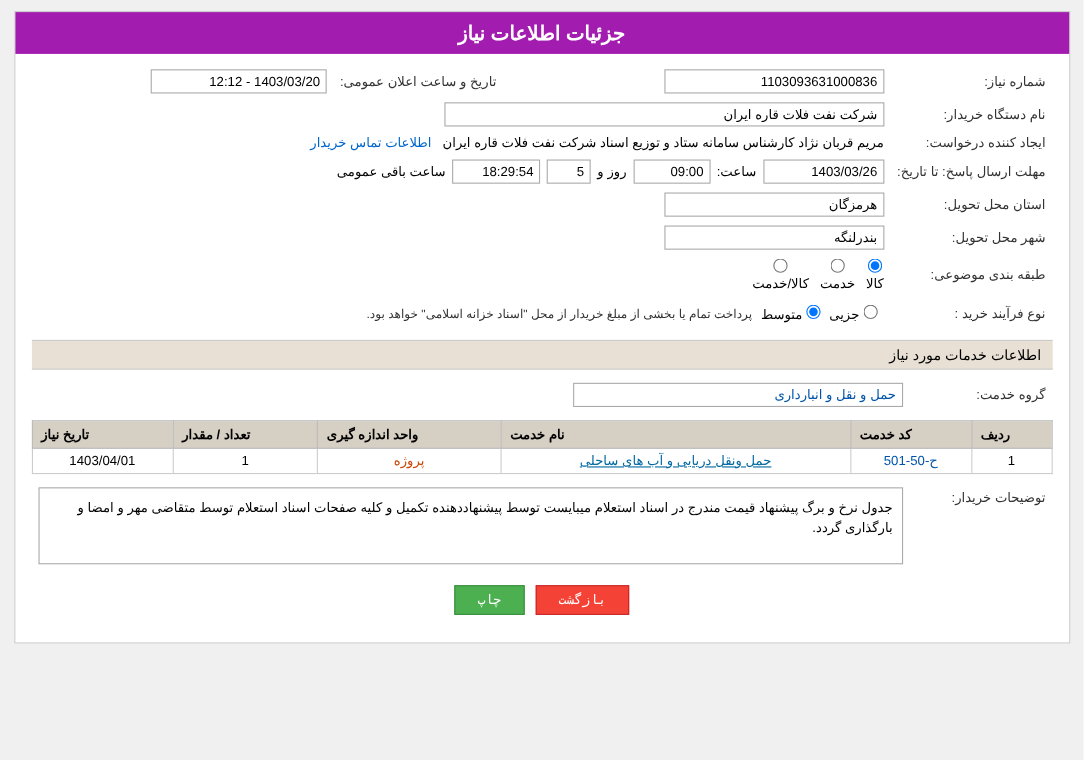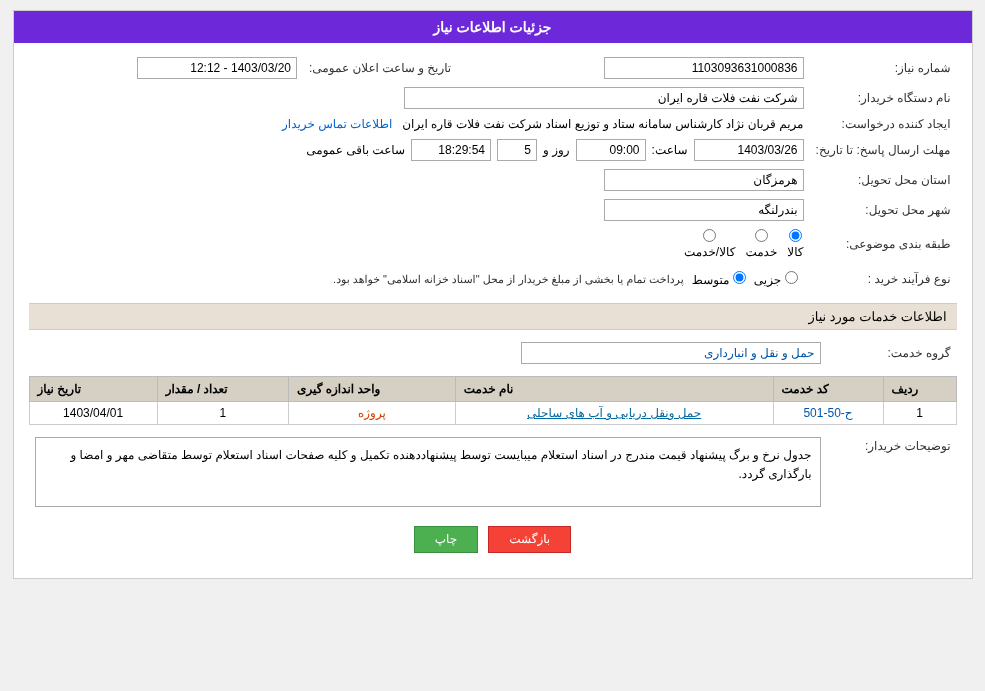--- a/index.html
+++ b/index.html
@@ -10,25 +10,25 @@
       direction: rtl;
       padding: 10px;
     }
     .main-container {
       background: #fff;
       border: 1px solid #ccc;
       max-width: 960px;
       margin: 0 auto;
     }
     .header-bar {
-      background: #6d28d9;
+      background: #a21caf;
       color: #fff;
       text-align: center;
       padding: 8px 12px;
-      font-size: 14px;
+      font-size: 18px;
       font-weight: bold;
     }
     .content {
       padding: 10px 15px;
     }
     .info-table {
       width: 100%;
       border-collapse: collapse;
       margin-bottom: 8px;
     }
@@ -138,21 +138,21 @@
     }
     .btn-row {
       display: flex;
       justify-content: center;
       gap: 10px;
       margin: 15px 0;
     }
     .btn {
       padding: 5px 20px;
       font-size: 12px;
-      font-family: Liberation Serif, serif;
+      font-family: Liberation Mono, monospace;
       cursor: pointer;
       border: 1px solid #999;
     }
     .btn-print {
       background: #4CAF50;
       color: white;
       border-color: #388e3c;
     }
     .btn-back {
       background: #f44336;

